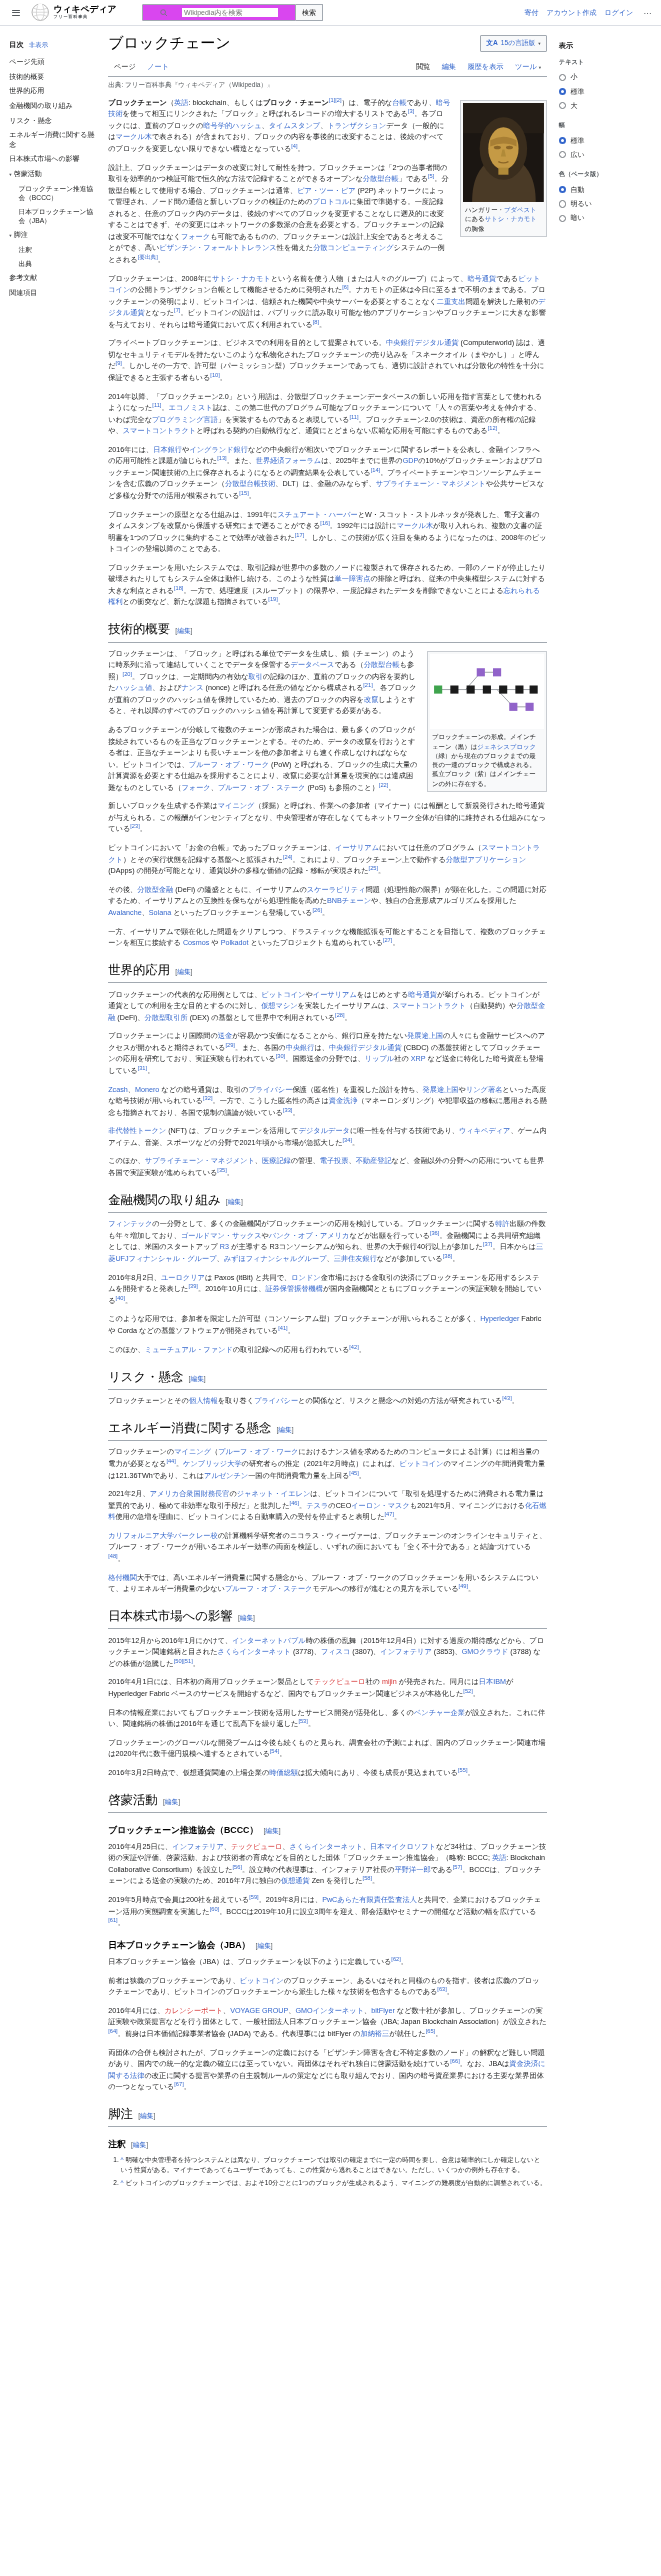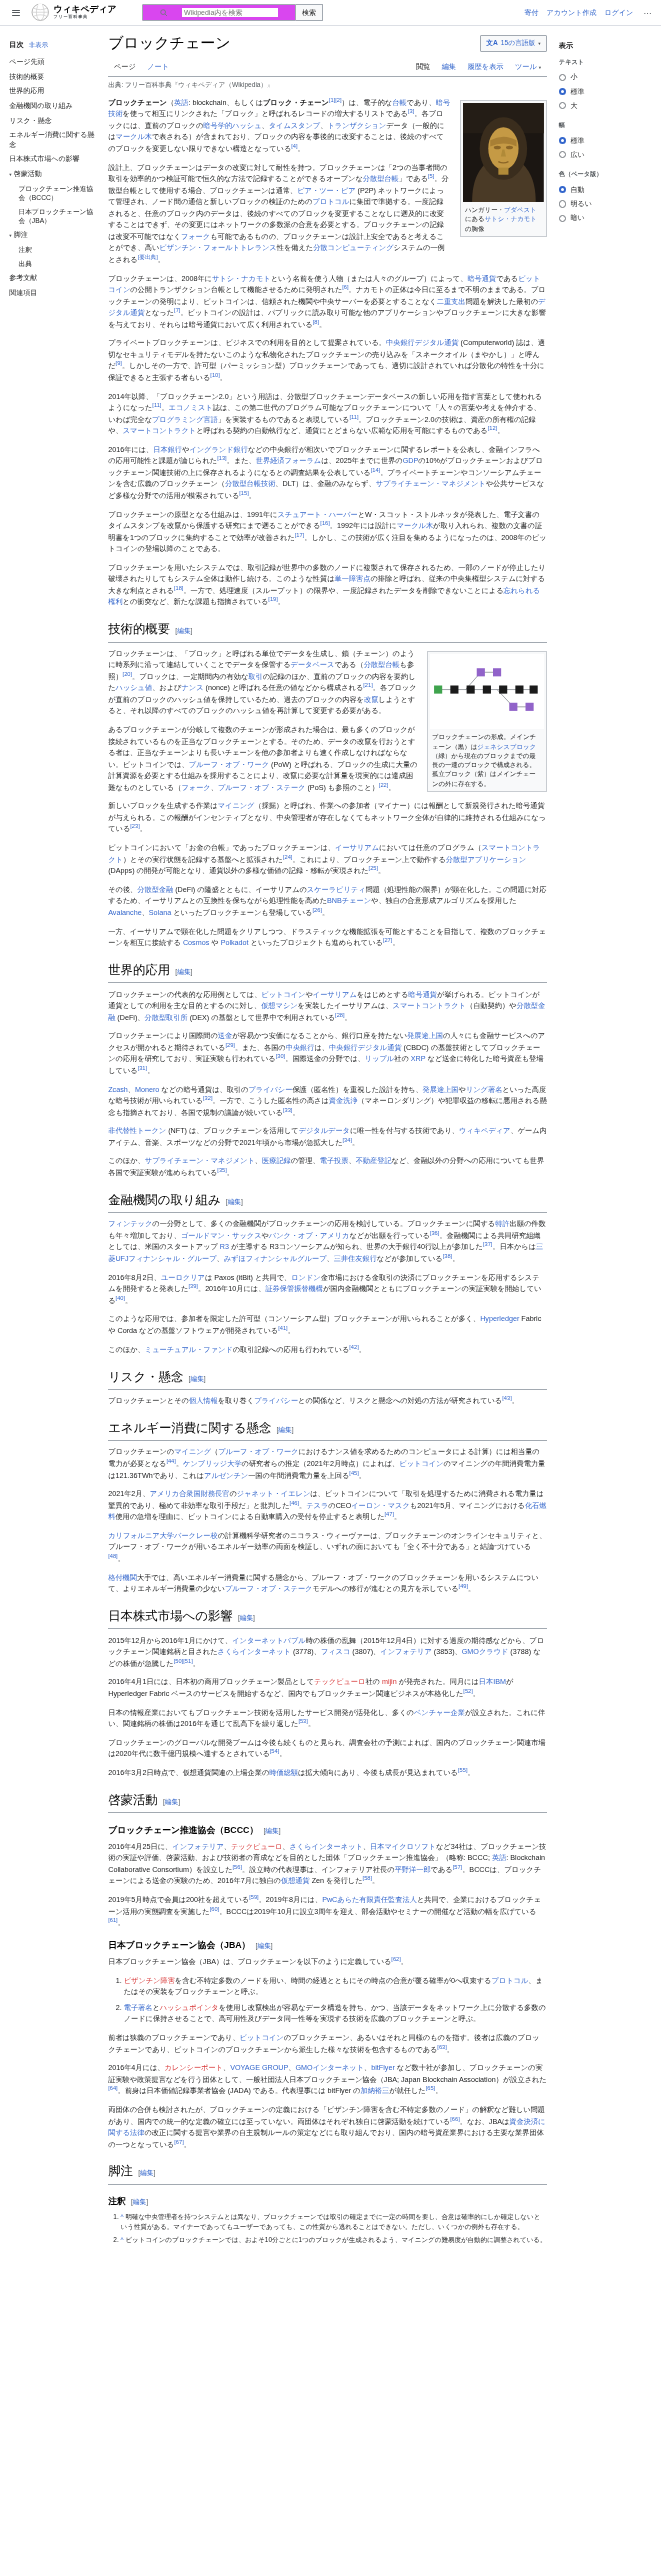--- a/index.html
+++ b/index.html
@@ -259,24 +259,20 @@
         <p>2016年4月1日には、日本初の商用ブロックチェーン製品として<a class="rl">テックビューロ</a>社の <a class="rl">mijin</a> が発売された。同月には<a class="wl">日本IBM</a>が Hyperledger Fabric ベースのサービスを開始するなど、国内でもブロックチェーン関連ビジネスが本格化した<sup class="ref">[52]</sup>。</p>
         <p>日本の情報産業においてもブロックチェーン技術を活用したサービス開発が活発化し、多くの<a class="wl">ベンチャー企業</a>が設立された。これに伴い、関連銘柄の株価は2016年を通じて乱高下を繰り返した<sup class="ref">[53]</sup>。</p>
         <p>ブロックチェーンのグローバルな開発ブームは今後も続くものと見られ、調査会社の予測によれば、国内のブロックチェーン関連市場は2020年代に数千億円規模へ達するとされている<sup class="ref">[54]</sup>。</p>
         <p>2016年3月2日時点で、仮想通貨関連の上場企業の<a class="wl">時価総額</a>は拡大傾向にあり、今後も成長が見込まれている<sup class="ref">[55]</sup>。</p>
         <h2><span>啓蒙活動</span><span class="editsection">[<a>編集</a>]</span></h2>
         <h3><span>ブロックチェーン推進協会（BCCC）</span><span class="editsection">[<a>編集</a>]</span></h3>
         <p>2016年4月25日に、<a class="wl">インフォテリア</a>、<a class="rl">テックビューロ</a>、<a class="wl">さくらインターネット</a>、<a class="wl">日本マイクロソフト</a>など34社は、ブロックチェーン技術の実証や評価、啓蒙活動、および技術者の育成などを目的とした団体「ブロックチェーン推進協会」（略称: BCCC; <a class="wl">英語</a>: Blockchain Collaborative Consortium）を設立した<sup class="ref">[56]</sup>。設立時の代表理事は、インフォテリア社長の<a class="wl">平野洋一郎</a>である<sup class="ref">[57]</sup>。BCCCは、ブロックチェーンによる送金の実験のため、2016年7月に独自の<a class="wl">仮想通貨</a> Zen を発行した<sup class="ref">[58]</sup>。</p>
         <p>2019年5月時点で会員は200社を超えている<sup class="ref">[59]</sup>。2019年8月には、<a class="wl">PwCあらた有限責任監査法人</a>と共同で、企業におけるブロックチェーン活用の実態調査を実施した<sup class="ref">[60]</sup>。BCCCは2019年10月に設立3周年を迎え、部会活動やセミナーの開催など活動の幅を広げている<sup class="ref">[61]</sup>。</p>
         <h3><span>日本ブロックチェーン協会（JBA）</span><span class="editsection">[<a>編集</a>]</span></h3>
         <p>日本ブロックチェーン協会（JBA）は、ブロックチェーンを以下のように定義している<sup class="ref">[62]</sup>。</p>
-        <ol class="defs">
-          <li><a class="rl">ビザンチン障害</a>を含む不特定多数のノードを用い、時間の経過とともにその時点の合意が覆る確率が0へ収束する<a class="wl">プロトコル</a>、またはその実装をブロックチェーンと呼ぶ。</li>
-          <li><a class="wl">電子署名</a>と<a class="rl">ハッシュポインタ</a>を使用し改竄検出が容易なデータ構造を持ち、かつ、当該データをネットワーク上に分散する多数のノードに保持させることで、高可用性及びデータ同一性等を実現する技術を広義のブロックチェーンと呼ぶ。</li>
-        </ol>
         <p>前者は狭義のブロックチェーンであり、<a class="wl">ビットコイン</a>のブロックチェーン、あるいはそれと同様のものを指す。後者は広義のブロックチェーンであり、ビットコインのブロックチェーンから派生した様々な技術を包含するものである<sup class="ref">[63]</sup>。</p>
         <p>2016年4月には、<a class="rl">カレンシーポート</a>、<a class="wl">VOYAGE GROUP</a>、<a class="wl">GMOインターネット</a>、<a class="wl">bitFlyer</a> など数十社が参加し、ブロックチェーンの実証実験や政策提言などを行う団体として、一般社団法人日本ブロックチェーン協会（JBA; Japan Blockchain Association）が設立された<sup class="ref">[64]</sup>。前身は日本価値記録事業者協会 (JADA) である。代表理事には bitFlyer の<a class="wl">加納裕三</a>が就任した<sup class="ref">[65]</sup>。</p>
         <p>両団体の合併も検討されたが、ブロックチェーンの定義における「ビザンチン障害を含む不特定多数のノード」の解釈など難しい問題があり、国内での統一的な定義の確立には至っていない。両団体はそれぞれ独自に啓蒙活動を続けている<sup class="ref">[66]</sup>。なお、JBAは<a class="wl">資金決済に関する法律</a>の改正に関する提言や業界の自主規制ルールの策定などにも取り組んでおり、国内の暗号資産業界における主要な業界団体の一つとなっている<sup class="ref">[67]</sup>。</p>
         <h2><span>脚注</span><span class="editsection">[<a>編集</a>]</span></h2>
         <h3><span>注釈</span><span class="editsection">[<a>編集</a>]</span></h3>
         <ol class="notes">
           <li><a class="wl">^</a> 明確な中央管理者を持つシステムとは異なり、ブロックチェーンでは取引の確定までに一定の時間を要し、合意は確率的にしか確定しないという性質がある。マイナーであってもユーザーであっても、この性質から逃れることはできない。ただし、いくつかの例外も存在する。</li>
           <li><a class="wl">^</a> ビットコインのブロックチェーンでは、およそ10分ごとに1つのブロックが生成されるよう、マイニングの難易度が自動的に調整されている。</li>
         </ol>
       </div>

